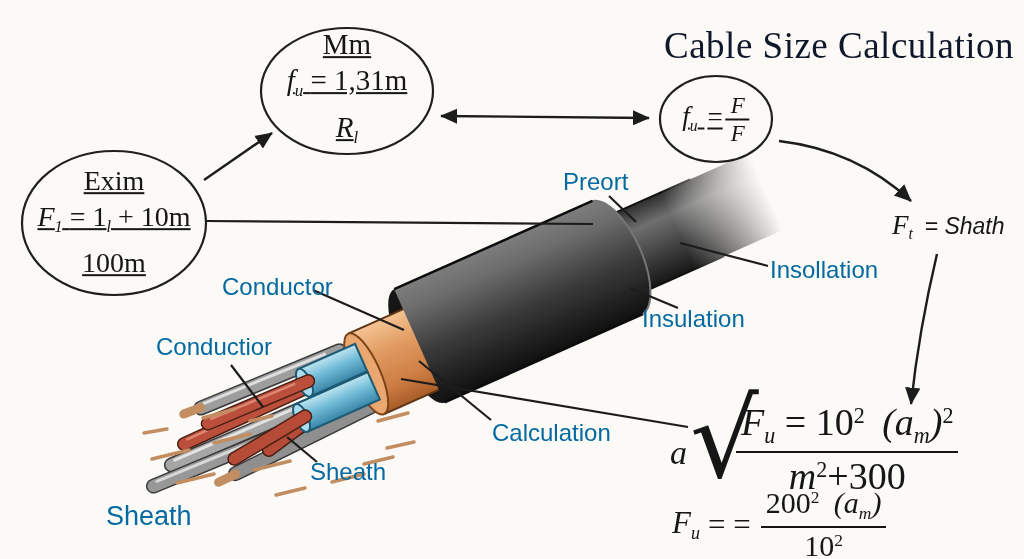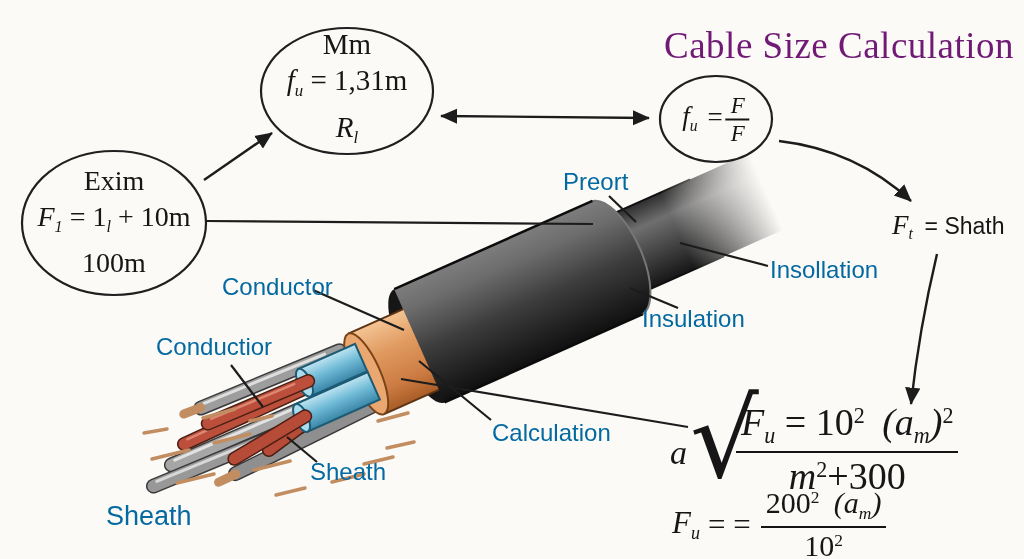--- a/index.html
+++ b/index.html
@@ -3,23 +3,23 @@
 <meta charset="utf-8">
 <style>
   html,body{margin:0;padding:0;background:#fcfaf7;}
   .stage{position:relative;width:1024px;height:559px;background:#fcfaf7;overflow:hidden;
          font-family:"Liberation Serif",serif;color:#161616;}
   svg.base{position:absolute;left:0;top:0;}
   .abs{position:absolute;white-space:nowrap;}
   .it{font-style:italic;}
   .sub{font-size:.58em;vertical-align:-.35em;}
   .sup{font-size:.58em;vertical-align:.55em;}
-  .title{left:664px;top:24px;font-size:37px;letter-spacing:.5px;color:#701a75;}
+  .title{left:664px;top:24px;font-size:37px;letter-spacing:.5px;color:#0f172a;}
   .lbl{font-family:"Liberation Sans",sans-serif;font-size:24px;color:#0369a1;}
-  .ellipse-text{transform:translate(-50%,-50%);text-align:center;line-height:36px;}
+  .ellipse-text{transform:translate(-50%,-50%);text-align:center;line-height:36px;text-decoration:underline;}
   .frac{display:inline-block;text-align:center;vertical-align:middle;}
   .frac .num{border-bottom:2.5px solid #141414;padding:0 5px 2px 5px;}
   .frac .den{padding-top:1px;}
   .math{font-family:"Liberation Serif",serif;}
   .radical{font-family:"DejaVu Serif",serif;font-weight:400;}
 </style>
 </head>
 <body>
 
 <div class="stage">
@@ -194,21 +194,21 @@
   <div class="abs lbl" style="left:642px;top:305px;">Insulation</div>
   <div class="abs lbl" style="left:770px;top:256px;">Insollation</div>
   <div class="abs lbl" style="left:222px;top:273px;">Conductor</div>
   <div class="abs lbl" style="left:156px;top:333px;">Conductior</div>
   <div class="abs lbl" style="left:492px;top:419px;">Calculation</div>
   <div class="abs lbl" style="left:310px;top:458px;">Sheath</div>
   <div class="abs lbl" style="left:106px;top:501px;font-size:27px;">Sheath</div>
 
   <div class="abs" style="left:892px;top:210px;font-size:27px;">
     <span class="it">F</span><span class="sub it">t</span>
-    <span style="font-family:'Liberation Sans',sans-serif;font-size:23px;margin-left:5px;">= Shath</span>
+    <span style="font-family:'Liberation Sans',sans-serif;font-size:23px;margin-left:5px;font-style:italic;">= Shath</span>
   </div>
 
   <div class="abs math" style="left:656px;top:392px;width:320px;height:105px;">
     <span class="abs it" style="left:14px;top:42px;font-size:34px;">a</span>
     <span class="abs radical" style="left:34px;top:-6px;font-size:108px;line-height:1;">√</span>
     <span class="frac abs" style="left:80px;top:8px;font-size:38px;">
       <span class="num" style="display:block;">
         <span class="it">F</span><span class="sub it">u</span>
         <span>= 10</span><span class="sup">2</span>
         <span class="it" style="margin-left:8px;">(a</span><span class="sub it">m</span><span class="it">)</span><span class="sup">2</span>

